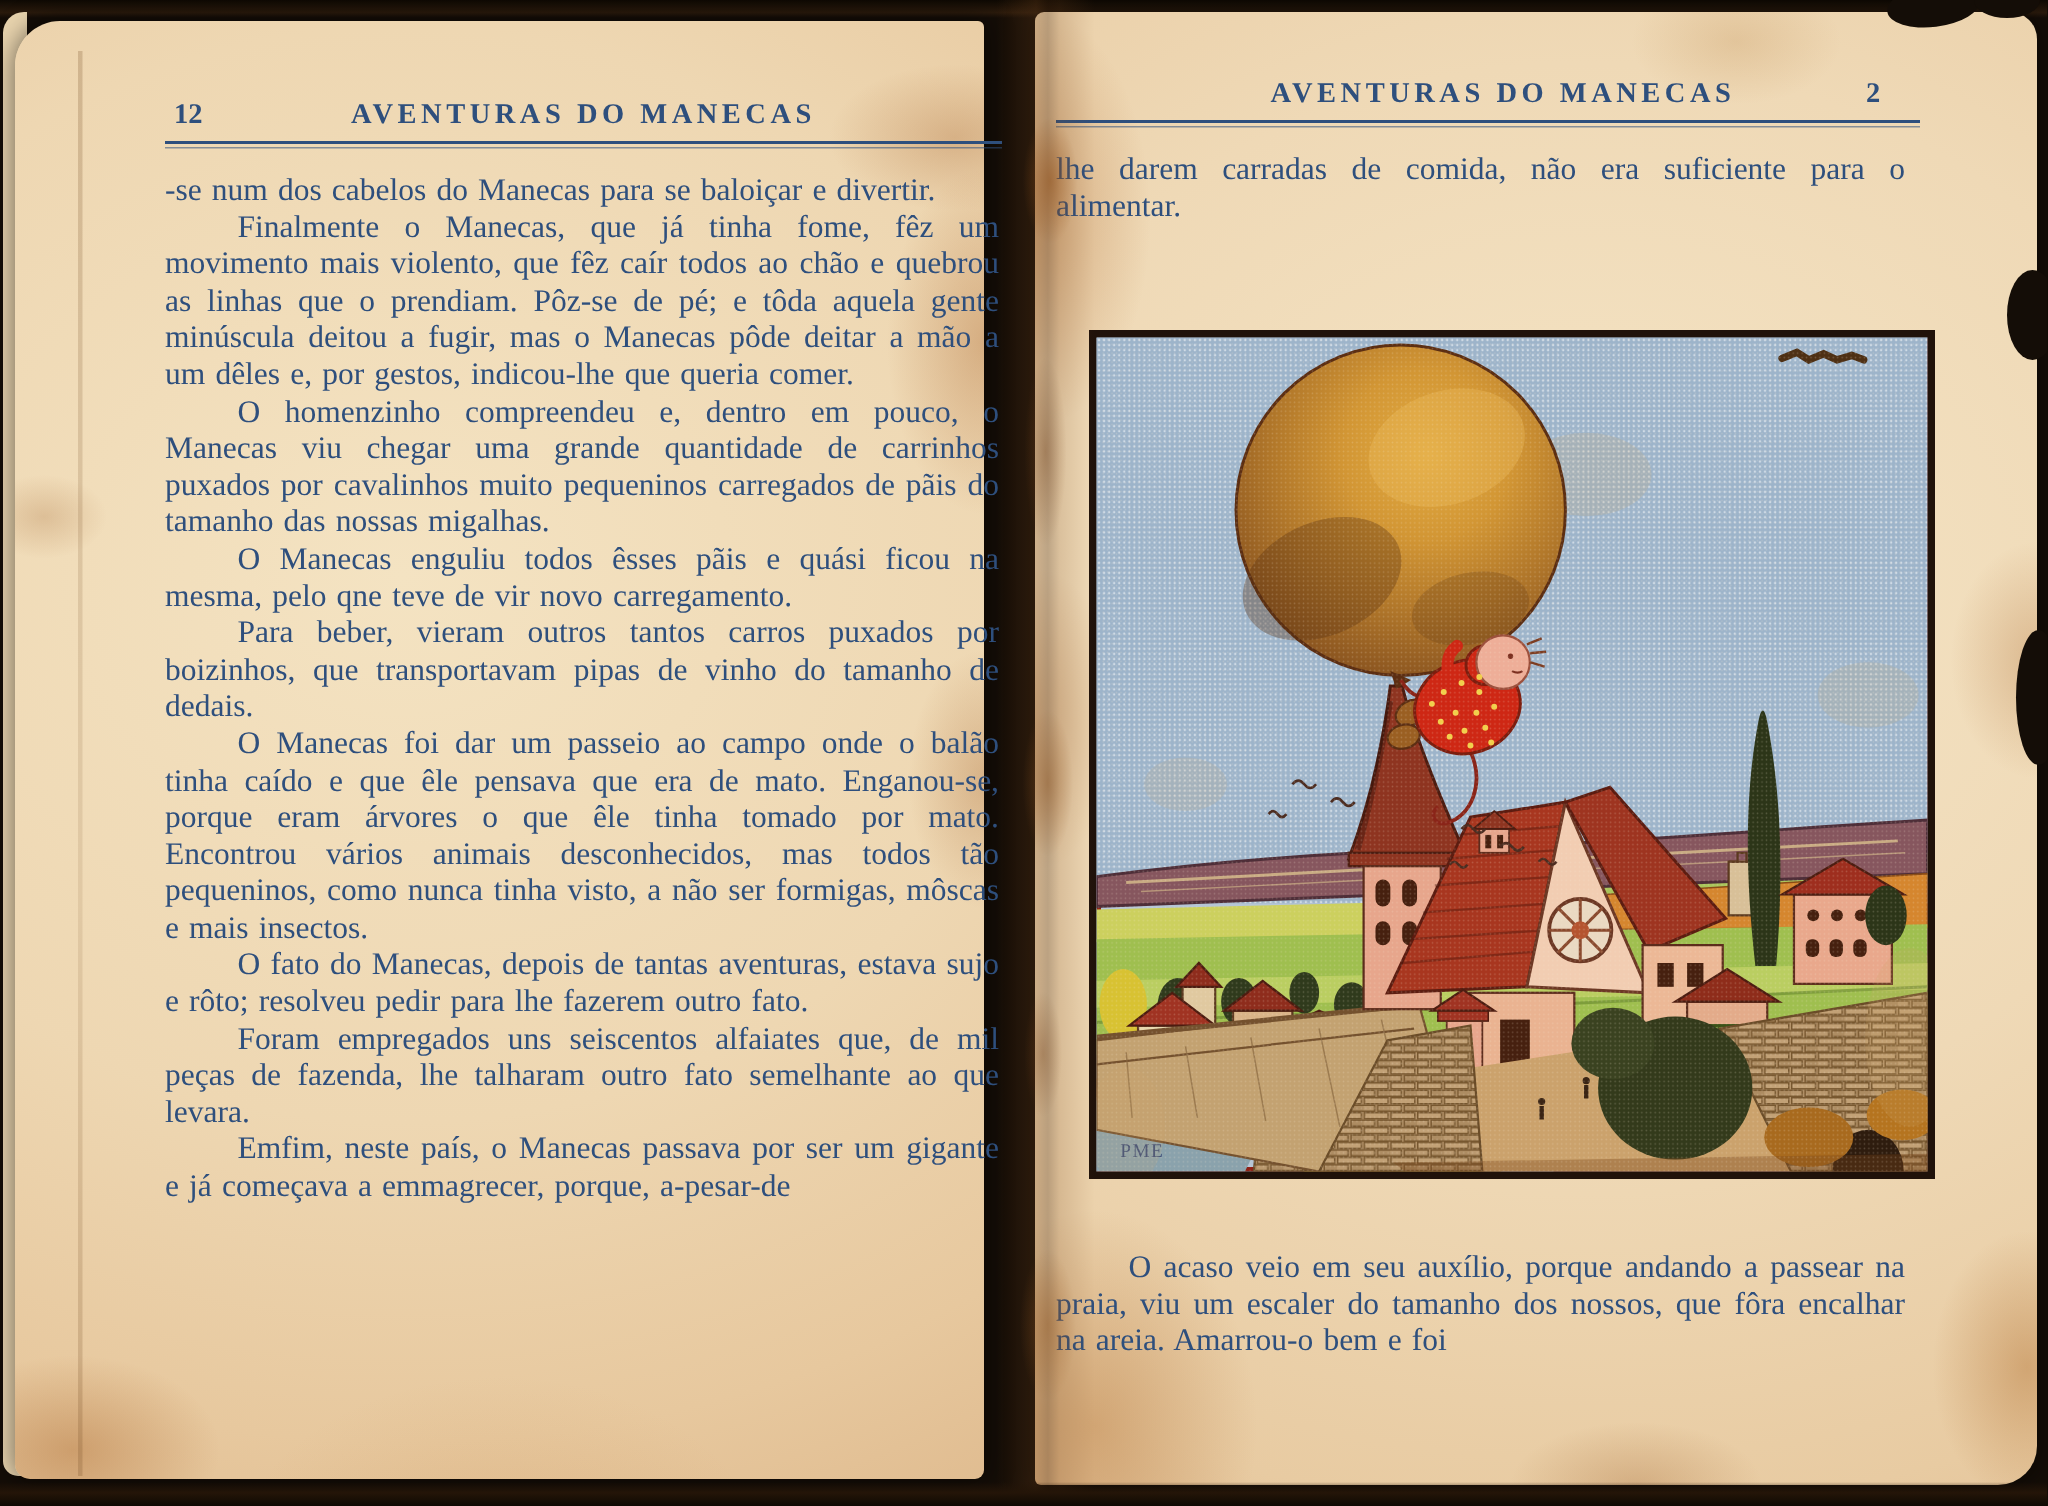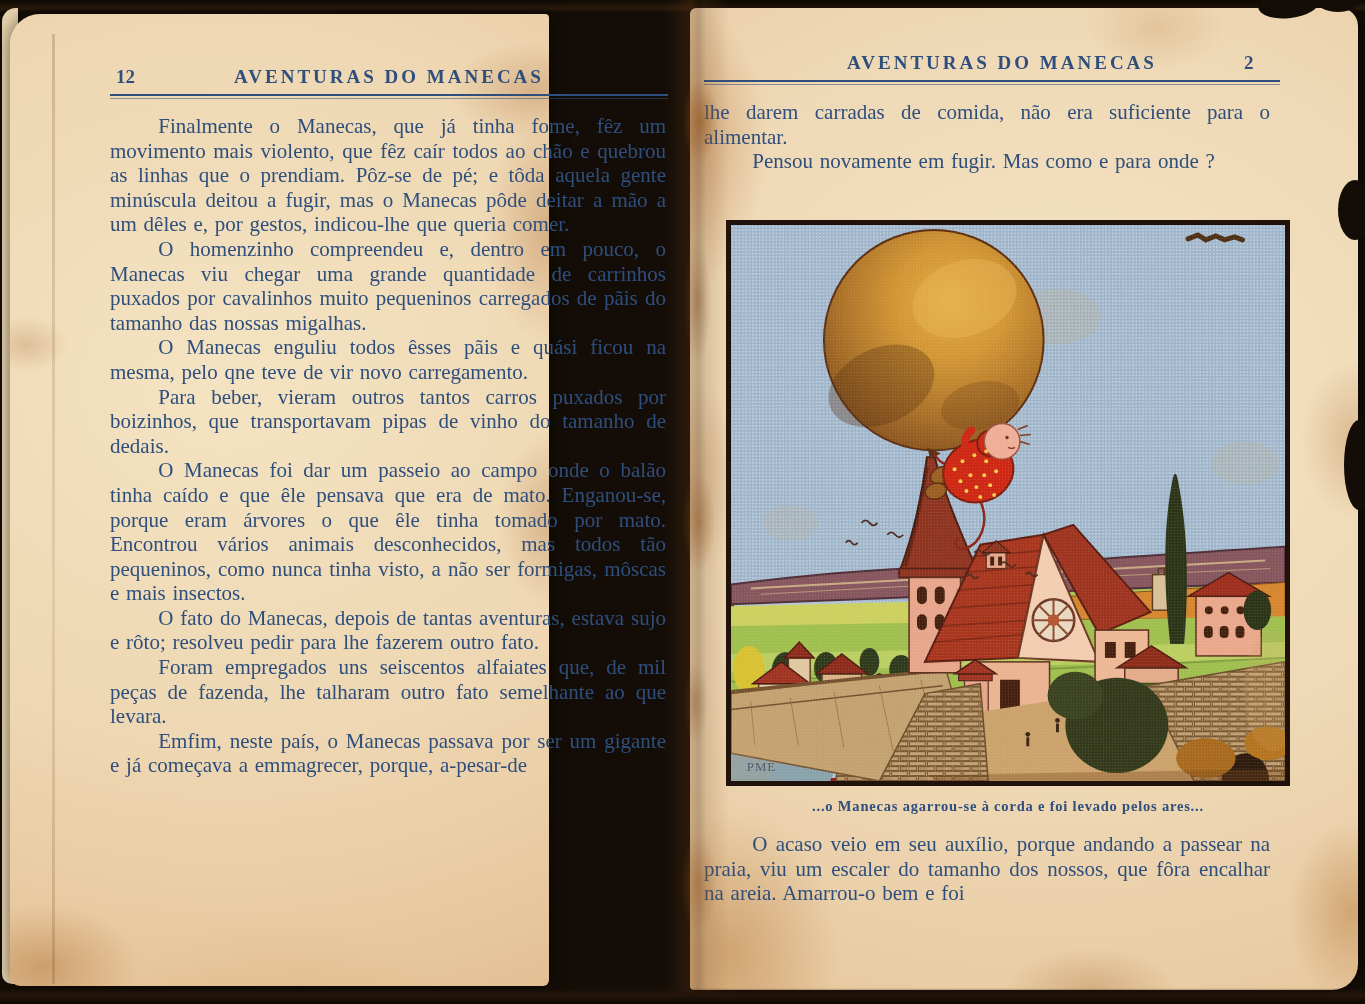--- a/index.html
+++ b/index.html
@@ -1,20 +1,20 @@
 <!DOCTYPE html>
 <html><head>
 <meta charset="utf-8">
 <style>
   html,body{margin:0;padding:0;background:#120c06;}
   .scene{position:relative;width:1365px;height:1004px;background:#140d07;overflow:hidden;
          font-family:"Liberation Serif","DejaVu Serif",serif;}
   
   .page{position:absolute;box-shadow:0 0 18px rgba(0,0,0,.55);}
-  .page-left{left:10px;top:14px;width:539px;height:972px;border-radius:30px 4px 6px 10px;
+  .page-left{left:10px;top:14px;width:646px;height:972px;border-radius:30px 4px 6px 10px;
     background:
       radial-gradient(140px 90px at 6% 98%, rgba(166,96,36,.38), transparent 70%),
       radial-gradient(90px 160px at 100% 22%, rgba(168,96,38,.35), transparent 72%),
       radial-gradient(70px 120px at 100% 52%, rgba(160,92,36,.30), transparent 72%),
       radial-gradient(120px 70px at 97% 8%, rgba(160,90,35,.28), transparent 70%),
       radial-gradient(60px 40px at 3% 34%, rgba(150,85,30,.22), transparent 70%),
       radial-gradient(240px 170px at 50% 106%, rgba(190,125,60,.16), transparent 75%),
       radial-gradient(900px 760px at 40% 38%, #f4e3c2 0%, #eed7b2 48%, #e7c89e 76%, #dcb588 100%);}
   .page-right{left:690px;top:8px;width:668px;height:982px;border-radius:6px 18px 26px 4px;
     background:
@@ -68,40 +68,40 @@
   <div class="under-sliver"></div>
 
   <div class="page page-left">
     <div class="crease-left"></div>
     <div class="header-row" style="left:100px;top:52px;width:558px;">
       <span class="page-num" style="left:6px;">12</span>
       <span class="running-title">AVENTURAS DO MANECAS</span>
     </div>
     <div class="rule" style="left:100px;top:80px;width:558px;"></div>
     <div class="textblock" style="left:100px;top:100px;width:556px;">
+      <p class="p noindent">-se num dos cabelos do Manecas para se baloiçar e divertir.</p>
       <p class="p">Finalmente o Manecas, que já tinha fome, fêz um movimento mais violento, que fêz caír todos ao chão e quebrou as linhas que o prendiam. Pôz-se de pé; e tôda aquela gente minúscula deitou a fugir, mas o Manecas pôde deitar a mão a um dêles e, por gestos, indicou-lhe que queria comer.</p>
       <p class="p">O homenzinho compreendeu e, dentro em pouco, o Manecas viu chegar uma grande quantidade de carrinhos puxados por cavalinhos muito pequeninos carregados de pãis do tamanho das nossas migalhas.</p>
       <p class="p">O Manecas enguliu todos êsses pãis e quási ficou na mesma, pelo qne teve de vir novo carregamento.</p>
       <p class="p">Para beber, vieram outros tantos carros puxados por boizinhos, que transportavam pipas de vinho do tamanho de dedais.</p>
       <p class="p">O Manecas foi dar um passeio ao campo onde o balão tinha caído e que êle pensava que era de mato. Enganou-se, porque eram árvores o que êle tinha tomado por mato. Encontrou vários animais desconhecidos, mas todos tão pequeninos, como nunca tinha visto, a não ser formigas, môscas e mais insectos.</p>
       <p class="p">O fato do Manecas, depois de tantas aventuras, estava sujo e rôto; resolveu pedir para lhe fazerem outro fato.</p>
       <p class="p">Foram empregados uns seiscentos alfaiates que, de mil peças de fazenda, lhe talharam outro fato semelhante ao que levara.</p>
       <p class="p">Emfim, neste país, o Manecas passava por ser um gigante e já começava a emmagrecer, porque, a-pesar-de</p>
     </div>
   </div>
 
   <div class="page page-right">
     <div class="header-row" style="left:14px;top:44px;width:566px;">
       <span class="running-title" style="padding-left:30px;">AVENTURAS DO MANECAS</span>
       <span class="page-num" style="left:540px;">2</span>
     </div>
     <div class="rule" style="left:14px;top:72px;width:576px;"></div>
     <div class="textblock" style="left:14px;top:92px;width:566px;">
       <p class="p noindent">lhe darem carradas de comida, não era suficiente para o alimentar.</p>
-      <p class="p">Pensou novamente em fugir. Mas como e para onde ?</p>
     </div>
 
     <div class="illustration">
       <svg viewBox="0 0 560 560" preserveAspectRatio="none">
         <defs>
           <radialGradient id="bal" cx="0.58" cy="0.33" r="0.85">
             <stop offset="0" stop-color="#e2ab41"></stop>
             <stop offset="0.3" stop-color="#d29634"></stop>
             <stop offset="0.55" stop-color="#b2782a"></stop>
             <stop offset="0.8" stop-color="#8c5620"></stop>
@@ -299,21 +299,20 @@
           </g>
         </g>
 
         <text x="16" y="550" font-size="13" letter-spacing="1" fill="#2e3e6e" opacity="0.85">PME</text>
         <rect x="0" y="0" width="560" height="560" fill="url(#paperdots)"></rect>
         <ellipse cx="548" cy="470" rx="30" ry="60" fill="rgba(205,165,105,.18)"></ellipse>
         <ellipse cx="20" cy="530" rx="26" ry="40" fill="rgba(205,165,105,.15)"></ellipse>
       </svg>
     </div>
 
-    <div class="caption">...o Manecas agarrou-se à corda e foi levado pelos ares...</div>
 
     <div class="textblock" style="left:14px;top:824px;width:566px;">
       <p class="p">O acaso veio em seu auxílio, porque andando a passear na praia, viu um escaler do tamanho dos nossos, que fôra encalhar na areia. Amarrou-o bem e foi</p>
     </div>
   </div>
 
   <div class="gutter"></div>
   <div class="notch" style="left:1258px;top:-10px;width:62px;height:28px;transform:rotate(-7deg);"></div>
   <div class="notch" style="left:1316px;top:-12px;width:44px;height:24px;"></div>
   <div class="notch" style="left:1338px;top:180px;width:34px;height:60px;"></div>

